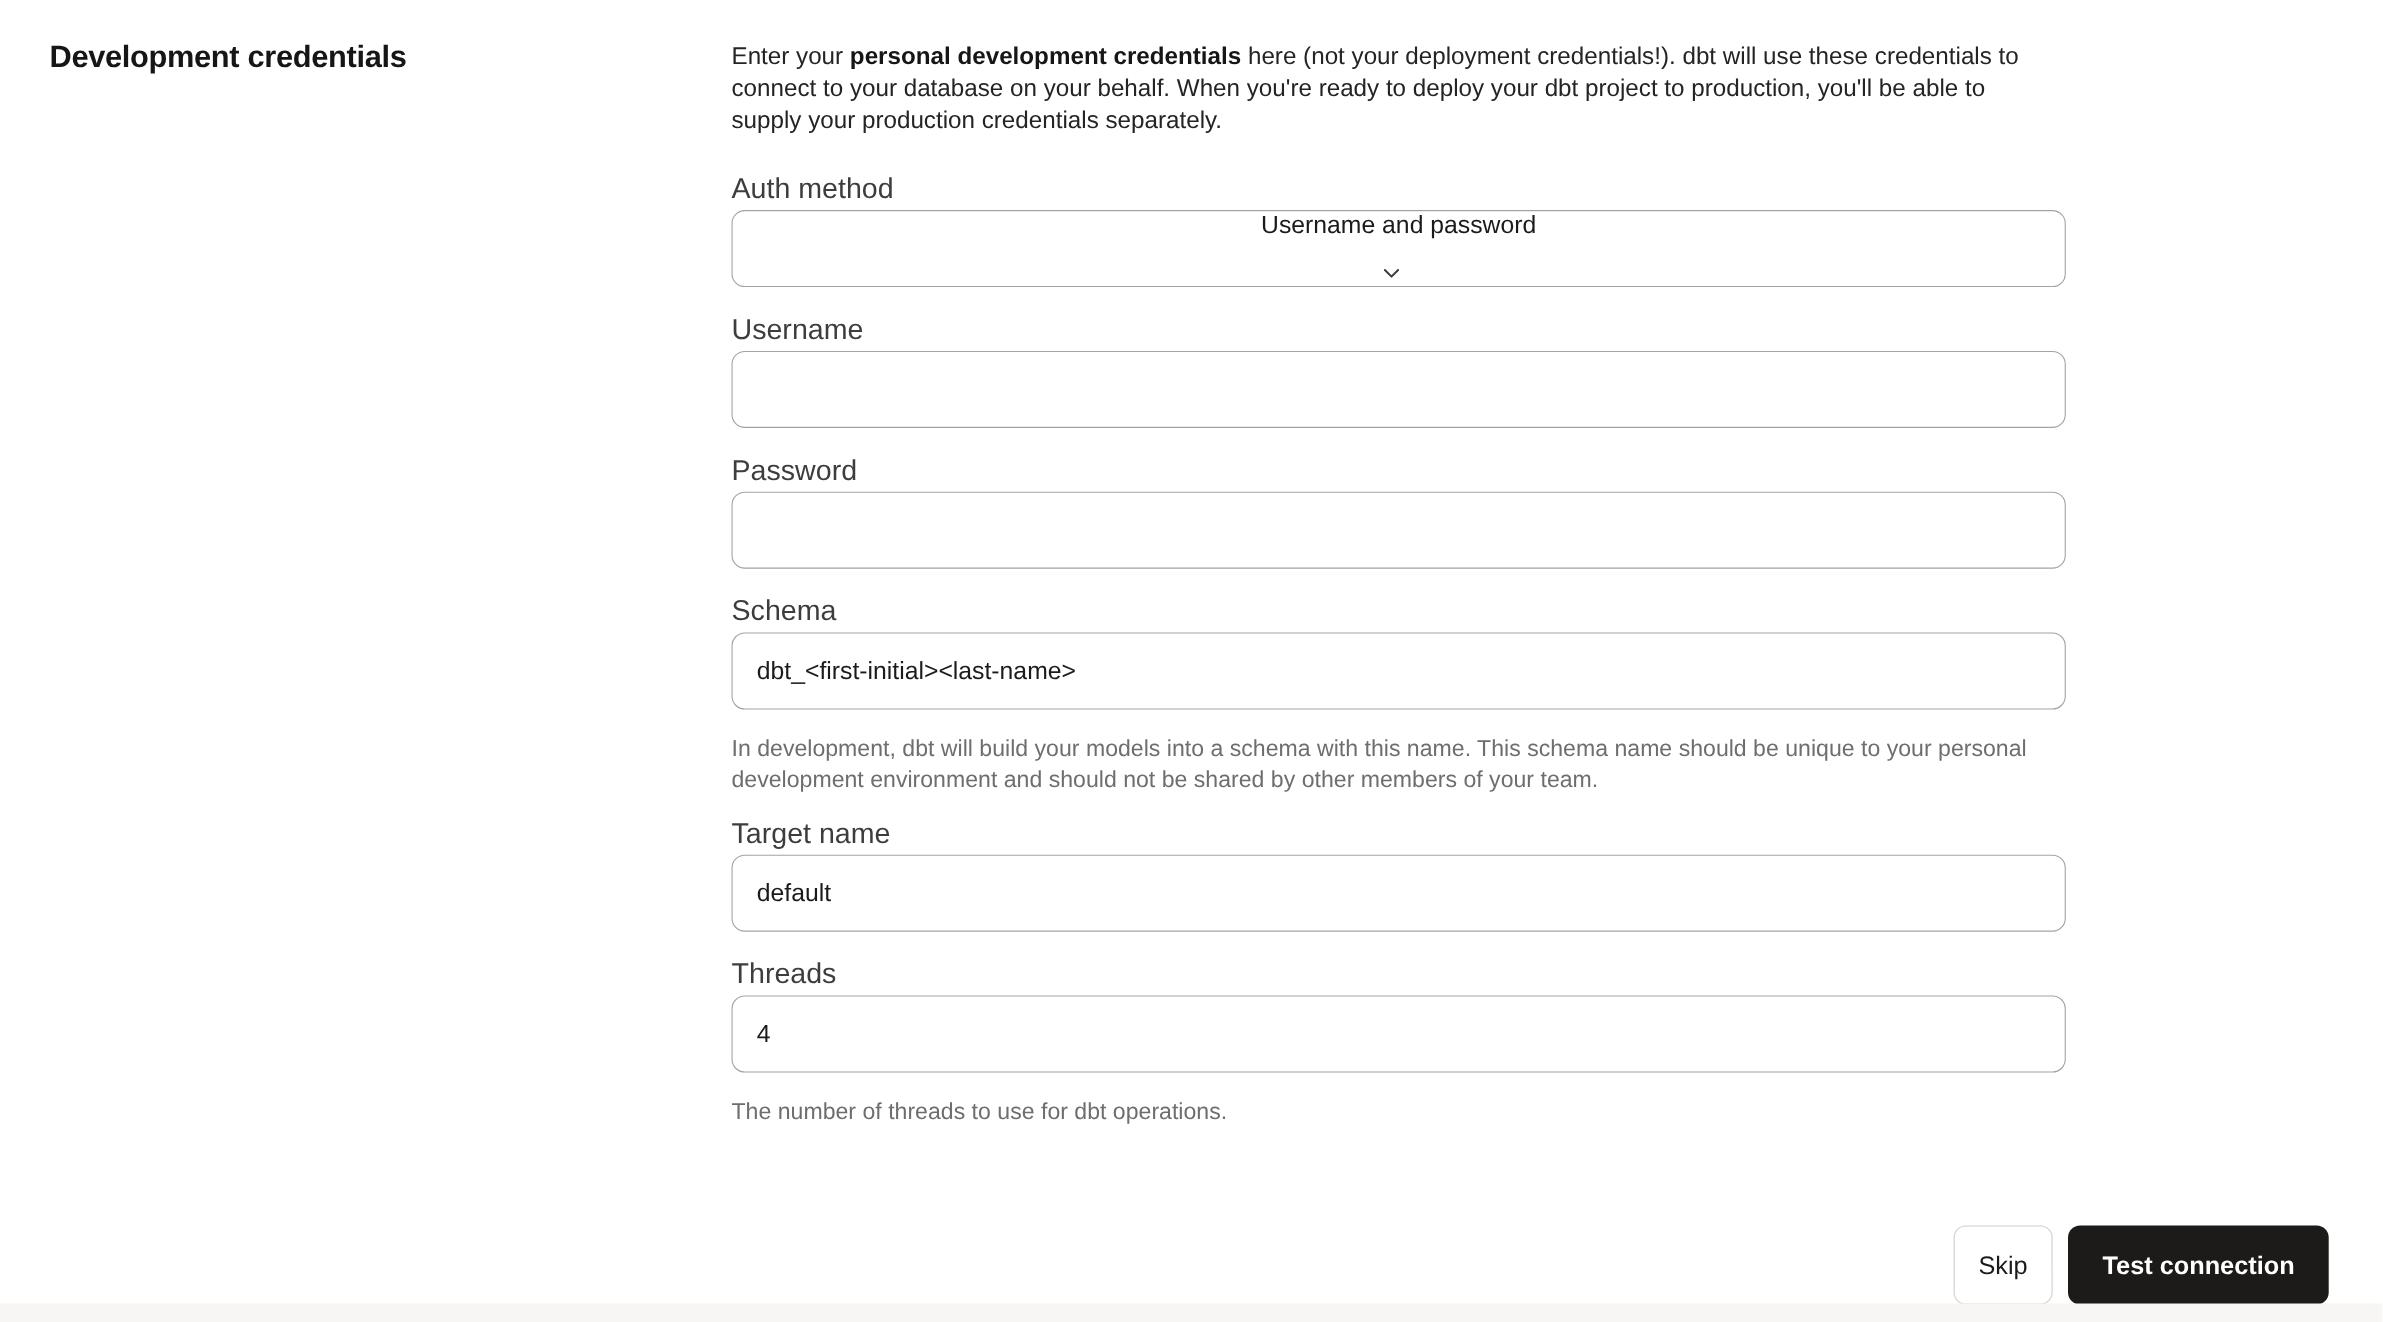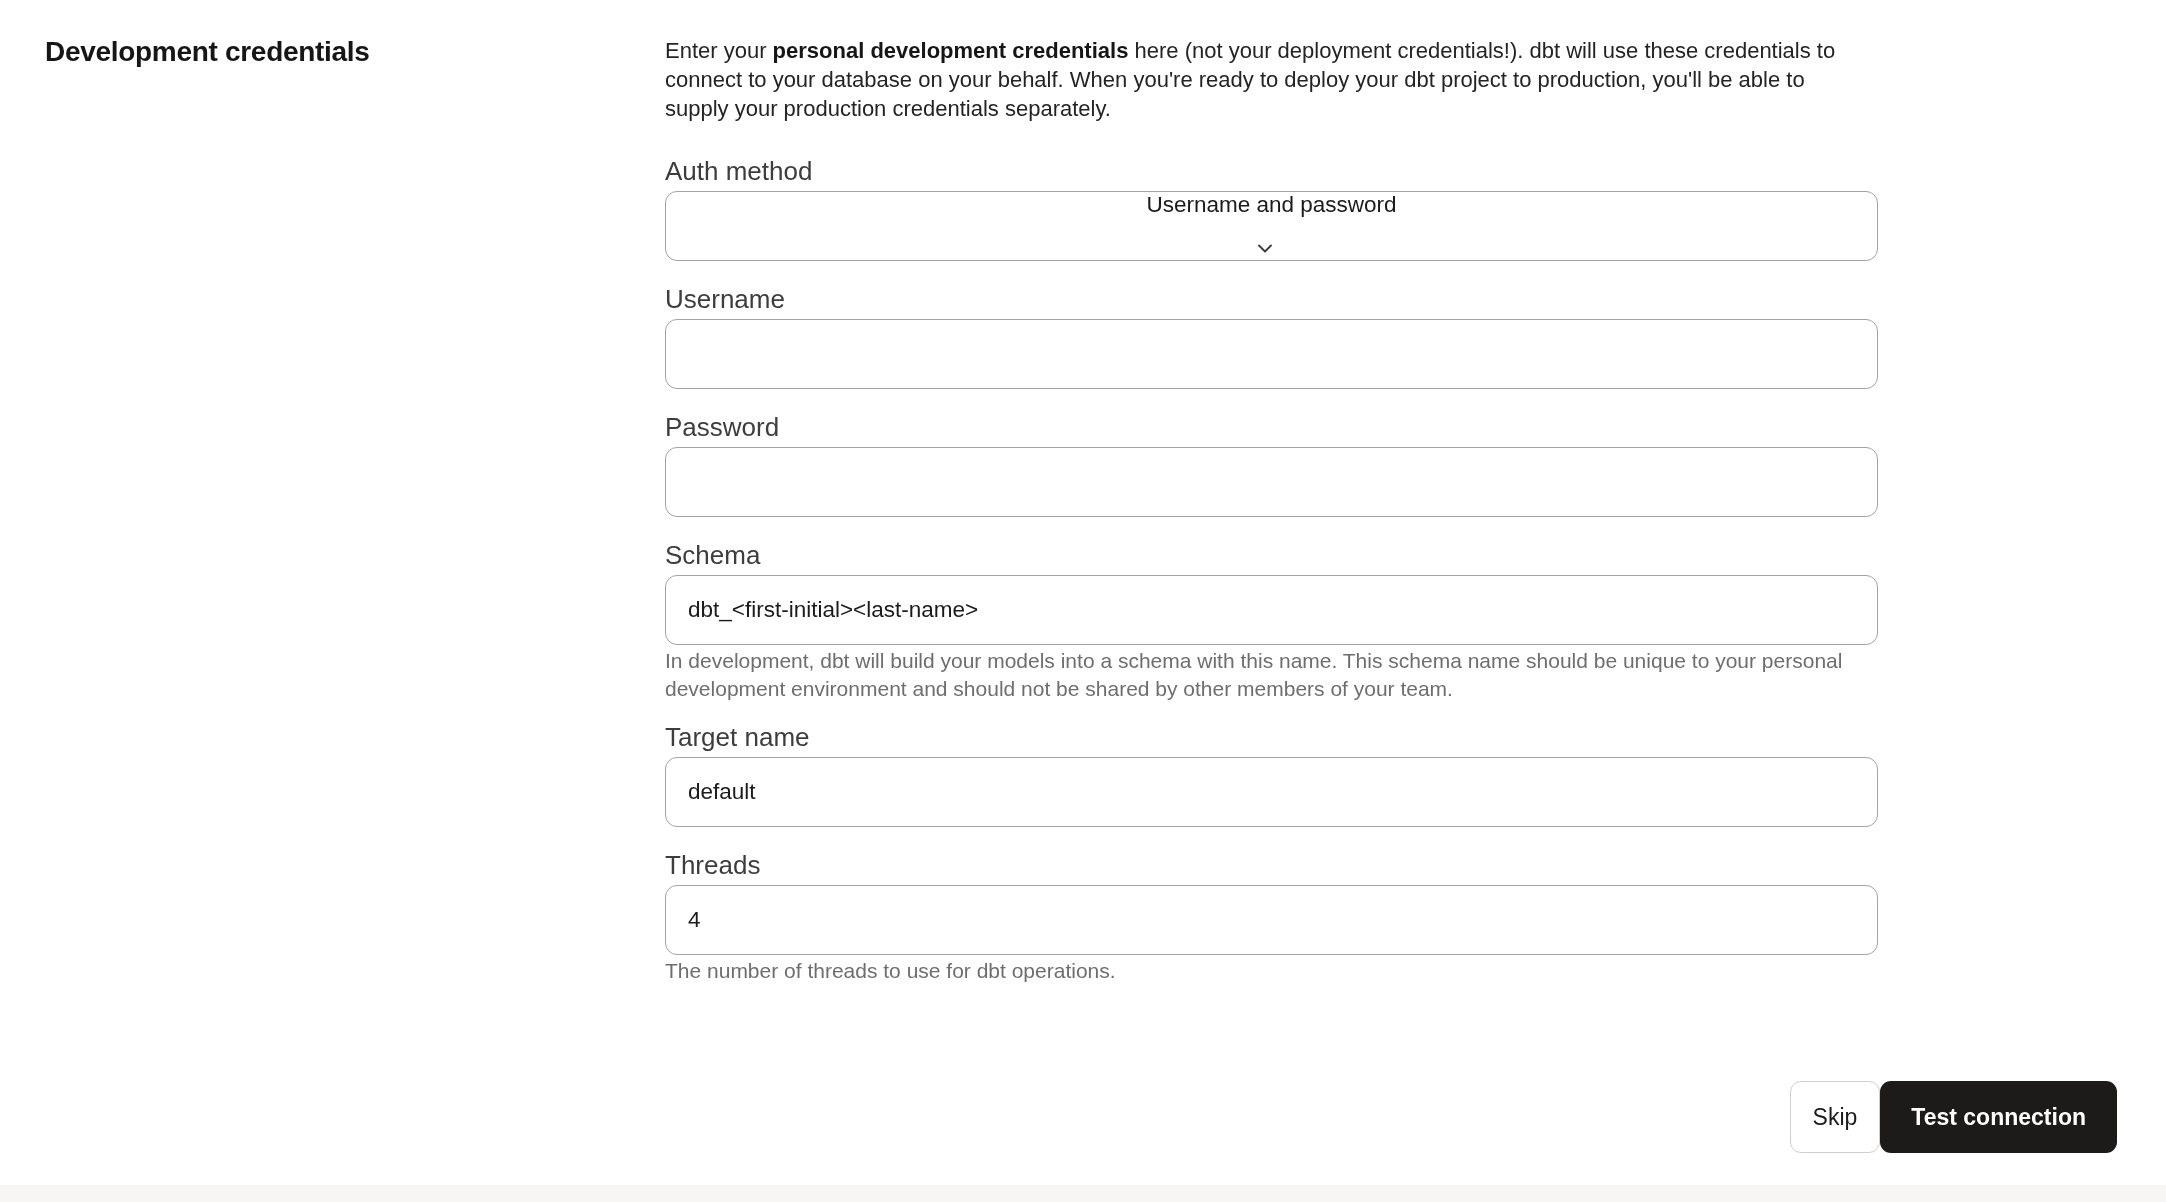--- a/index.html
+++ b/index.html
@@ -64,28 +64,29 @@
     justify-content: space-between;
     cursor: pointer;
     flex-direction: column;
   }
   .select-value { font-weight: 500; color: #1b1b1b; }
   .chevron { width: 24px; height: 24px; flex-shrink: 0; margin-right: 14px; }
   .help-text {
     font-size: 21px;
     line-height: 28px;
     color: #6e6e6e;
-    margin-top: 2px;
+    margin-top: 22px;
     max-width: 1195px;
   }
   .actions {
     position: absolute;
-    top: 1081px;
+    top: 1114px;
     right: 49px;
     display: flex;
+    gap: 14px;
   }
   .btn {
     height: 72px;
     border-radius: 11px;
     font-size: 23px;
     font-family: "Liberation Sans", "DejaVu Sans", sans-serif;
     cursor: pointer;
     display: flex;
     align-items: center;
     justify-content: center;

